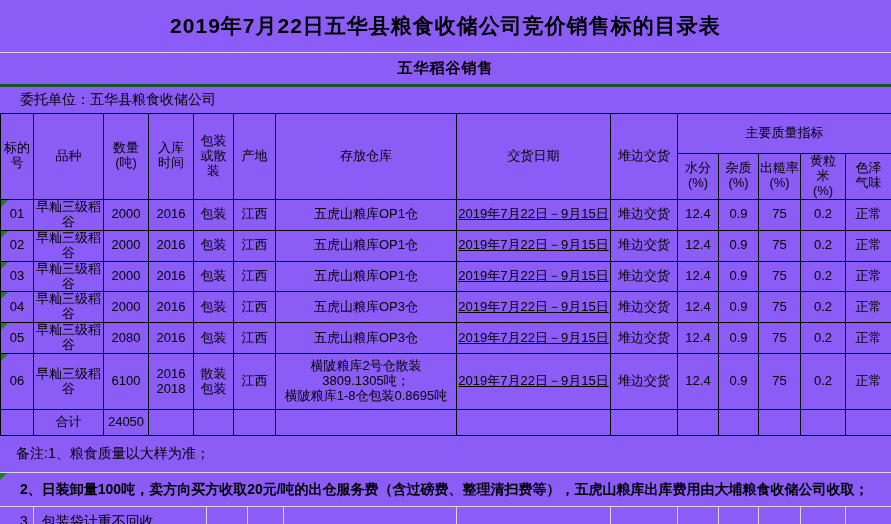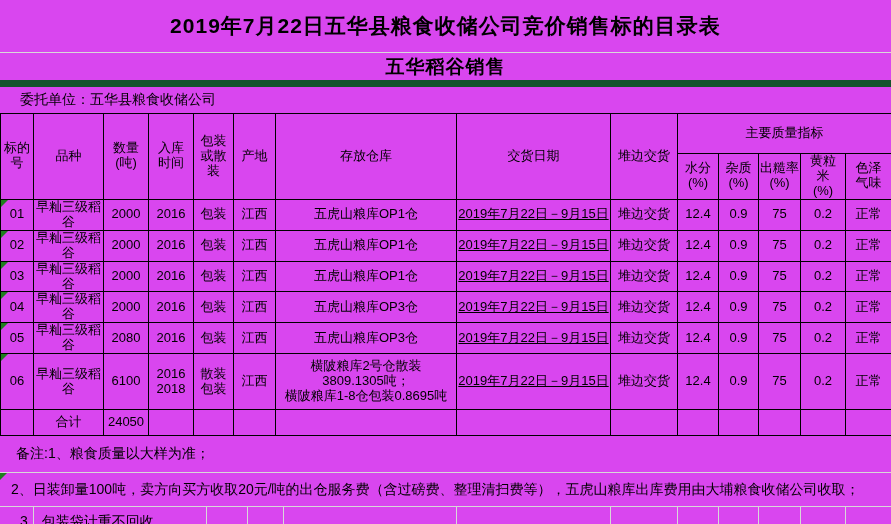--- a/index.html
+++ b/index.html
@@ -1,30 +1,30 @@
 <!DOCTYPE html>
 <html><head>
 <meta charset="utf-8">
 <style>
   * { margin:0; padding:0; box-sizing:border-box; }
   html,body { background:#ffffff; }
   .page {
-    width:891px; height:524px; background:#d946ef; color:#000;
+    width:891px; height:524px; background:#8b5cf6; color:#000;
     font-family:"Liberation Sans","DejaVu Sans",sans-serif;
     position:relative; overflow:hidden;
   }
   .title-row {
     height:53px; border-bottom:1px solid #d9d9d9;
     display:flex; align-items:center; justify-content:center;
     font-size:21px; font-weight:bold; letter-spacing:1px;
   }
   .subtitle-row {
-    height:34px; border-bottom:7px solid #14532d;
+    height:34px; border-bottom:3px solid #14532d;
     display:flex; align-items:center; justify-content:center;
-    font-size:19px; font-weight:bold; letter-spacing:1px;
+    font-size:15px; font-weight:bold; letter-spacing:1px;
   }
   .consignor-row {
     height:26px; display:flex; align-items:center;
     padding-left:20px; font-size:14px;
   }
   table.lots {
     border-collapse:collapse; table-layout:fixed; width:891px;
   }
   table.lots th, table.lots td {
     border:1px solid #000; text-align:center; vertical-align:middle;
@@ -41,21 +41,21 @@
   .tri {
     position:absolute; top:0; left:0; width:0; height:0;
     border-top:7px solid #1e7e1e; border-right:7px solid transparent;
   }
   .note1 {
     height:36px; display:flex; align-items:center;
     padding-left:16px; font-size:14px;
   }
   .note2 {
     height:34px; border-top:1px solid #d8d8d8; position:relative;
-    display:flex; align-items:center; padding-left:11px; font-size:14px;
+    display:flex; align-items:center; padding-left:20px; font-size:14px;font-weight:bold;
   }
   .note3 {
     height:31px; border-top:1px solid #d8d8d8; position:relative;
     display:flex; align-items:center; padding-left:20px; font-size:14px;
   }
   .gridv { position:absolute; top:0; bottom:0; width:1px; background:#d8d8d8; }
 </style>
 </head>
 <body>
 

